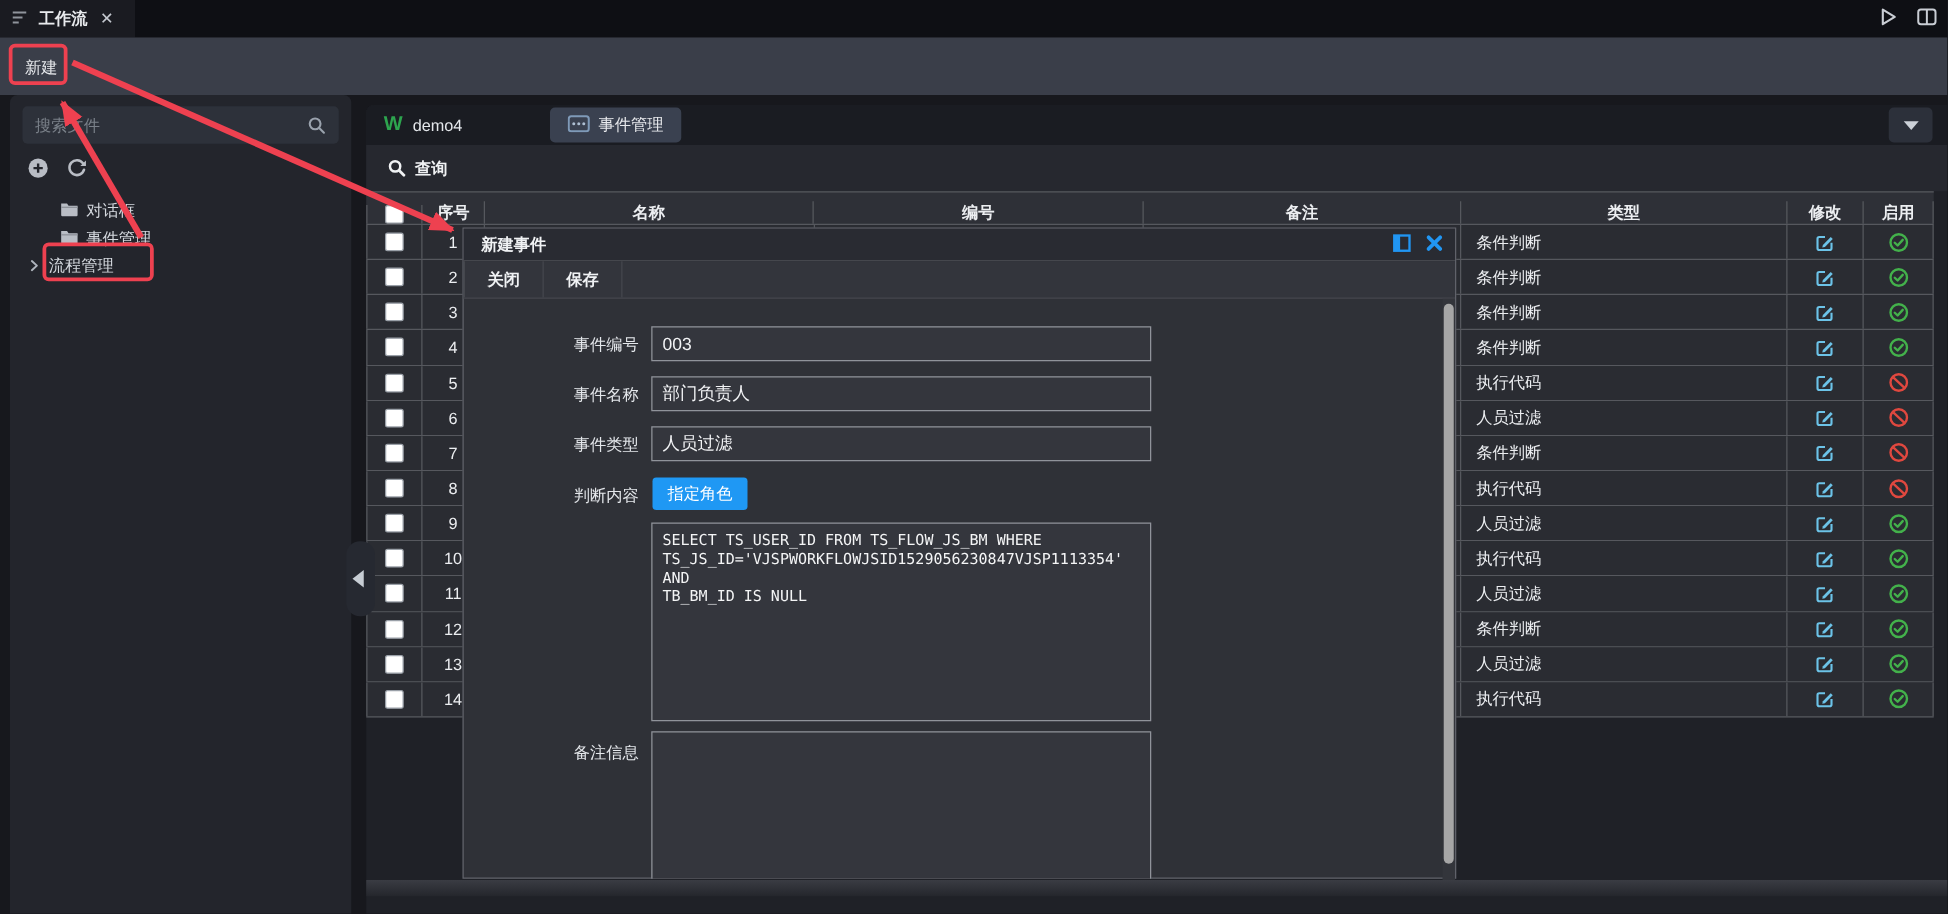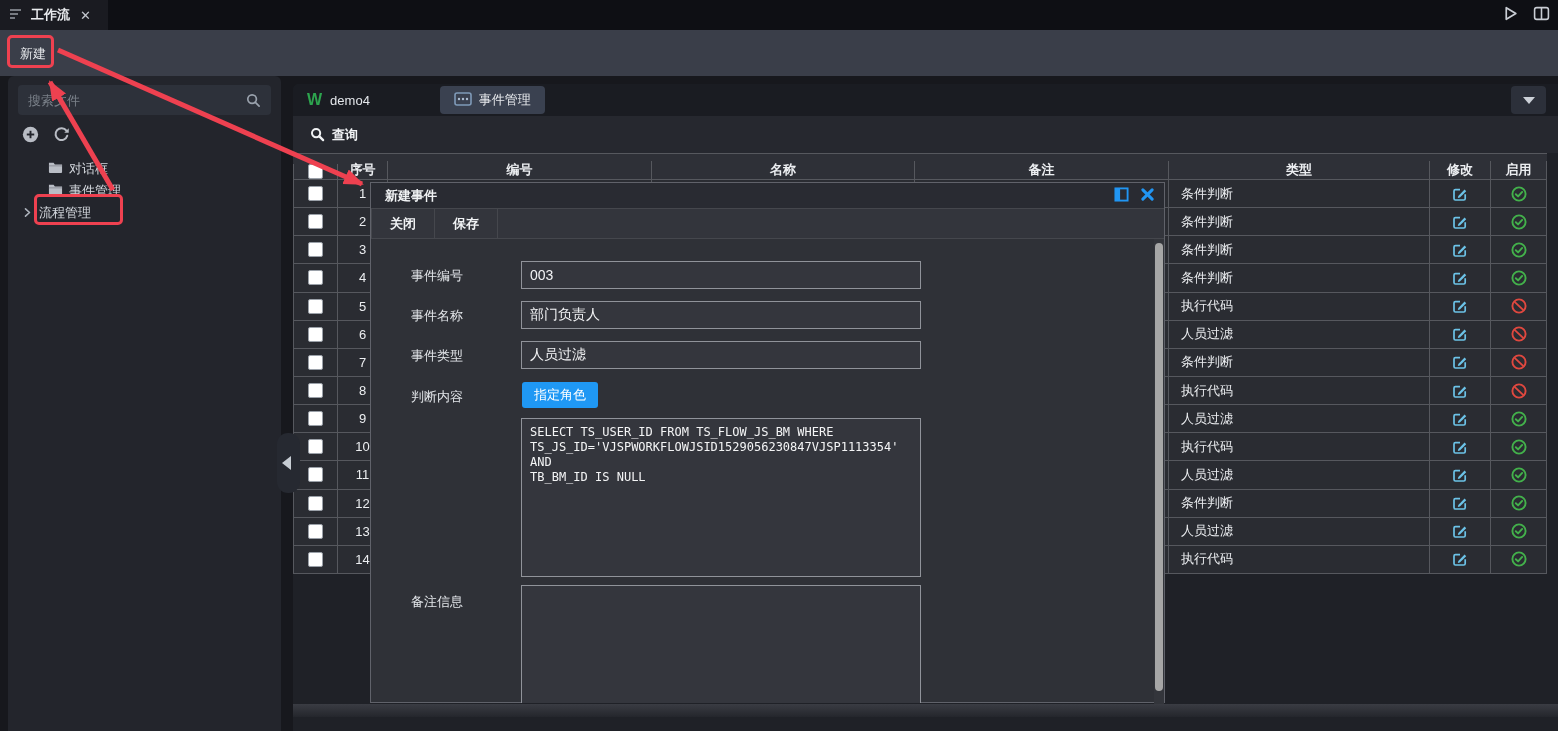--- a/index.html
+++ b/index.html
@@ -81,21 +81,21 @@
     display:flex; align-items:center; border-bottom:1px solid #45474d; }
   #dlg-title .t { font-weight:bold; margin-left:14px; color:#f0f2f4; }
   #dlg-title-icons { position:absolute; right:10px; top:0; height:26px; display:flex;
     align-items:center; gap:12px; }
   #dlg-toolbar { position:absolute; left:0; top:26px; width:100%; height:30px; background:#33353c;
     display:flex; border-bottom:1px solid #45474d; }
   .dlg-btn { height:100%; padding:0 18px; display:flex; align-items:center; font-weight:bold;
     color:#f0f2f4; border-right:1px solid #45474d; cursor:pointer; }
   .dlg-btn:first-child { border-left:1px solid #45474d; }
   #dlg-body { position:absolute; left:0; top:56px; width:100%; height:464px; overflow:hidden; }
-  .fld-label { position:absolute; left:40px; width:100px; color:#e4e7eb; }
+  .fld-label { position:absolute; left:40px; width:100px; text-align:right; color:#e4e7eb; }
   .fld-input { position:absolute; left:150px; width:400px; height:28px; background:#34363d;
     border:1px solid #90939a; color:#f2f3f5; font-size:14px; padding:0 8px; outline:none;
     font-family:inherit; }
   #role-btn { position:absolute; left:151px; top:143px; width:76px; height:26px; background:#1f98f4;
     border:none; border-radius:3px; color:#fff; font-size:13px; cursor:pointer; font-family:inherit; }
   #sql-box { position:absolute; left:150px; top:179px; width:400px; height:159px; background:#34363d;
     border:1px solid #90939a; padding:6px 8px; font-family:"DejaVu Sans Mono","Liberation Mono",monospace;
     font-size:12px; line-height:15px; color:#f4f5f6; overflow:hidden; }
   #remark-area { position:absolute; left:150px; top:346px; width:400px; height:119px; background:#34363d;
     border:1px solid #90939a; resize:none; outline:none; color:#f2f3f5; font-family:inherit; }
@@ -232,22 +232,22 @@
         <span>查询</span>
       </span>
     </div>
 
     <div id="table">
       <div class="trow head">
         <div class="td col-check">
             <span class="cb"></span>
           </div>
         <div class="td col-no">序号</div>
+        <div class="td col-mc">名称</div>
         <div class="td col-bh">编号</div>
-        <div class="td col-mc">名称</div>
         <div class="td col-bz">备注</div>
         <div class="td col-type">类型</div>
         <div class="td col-mod">修改</div>
         <div class="td col-en">启用</div>
       </div>
       <div>
           <div class="trow">
       <div class="td col-check">
               <span class="cb"></span>
             </div>

